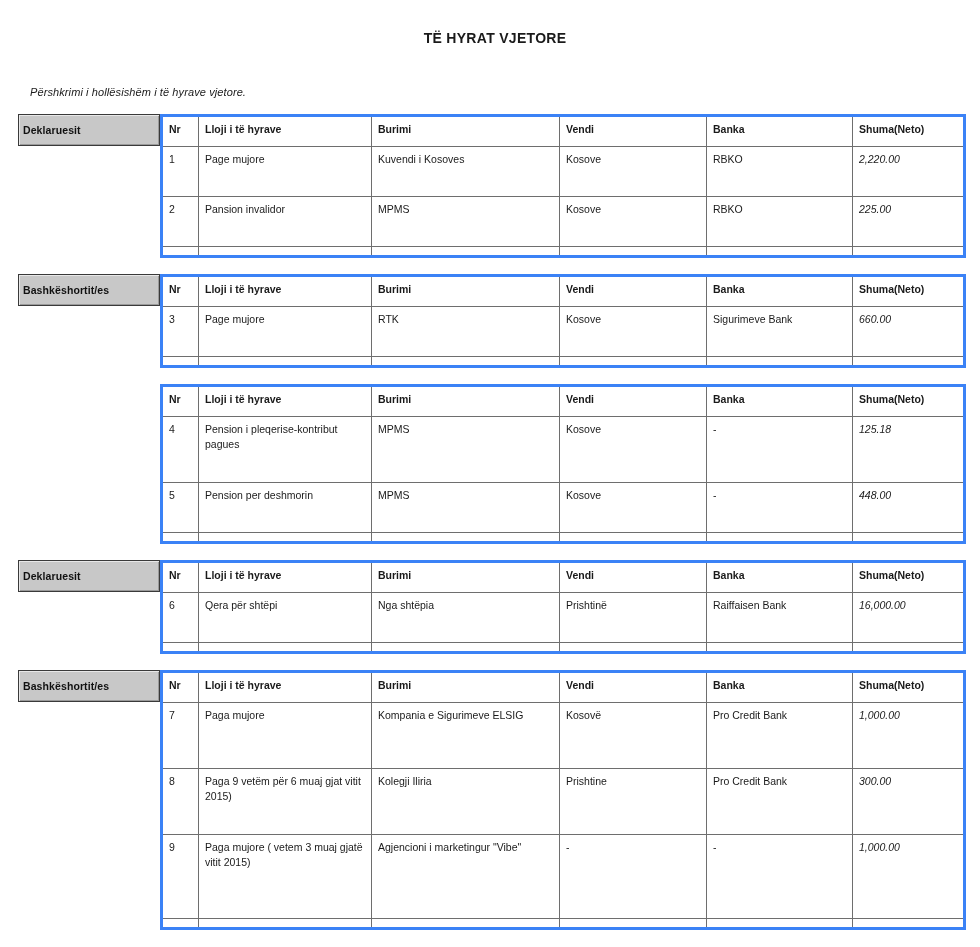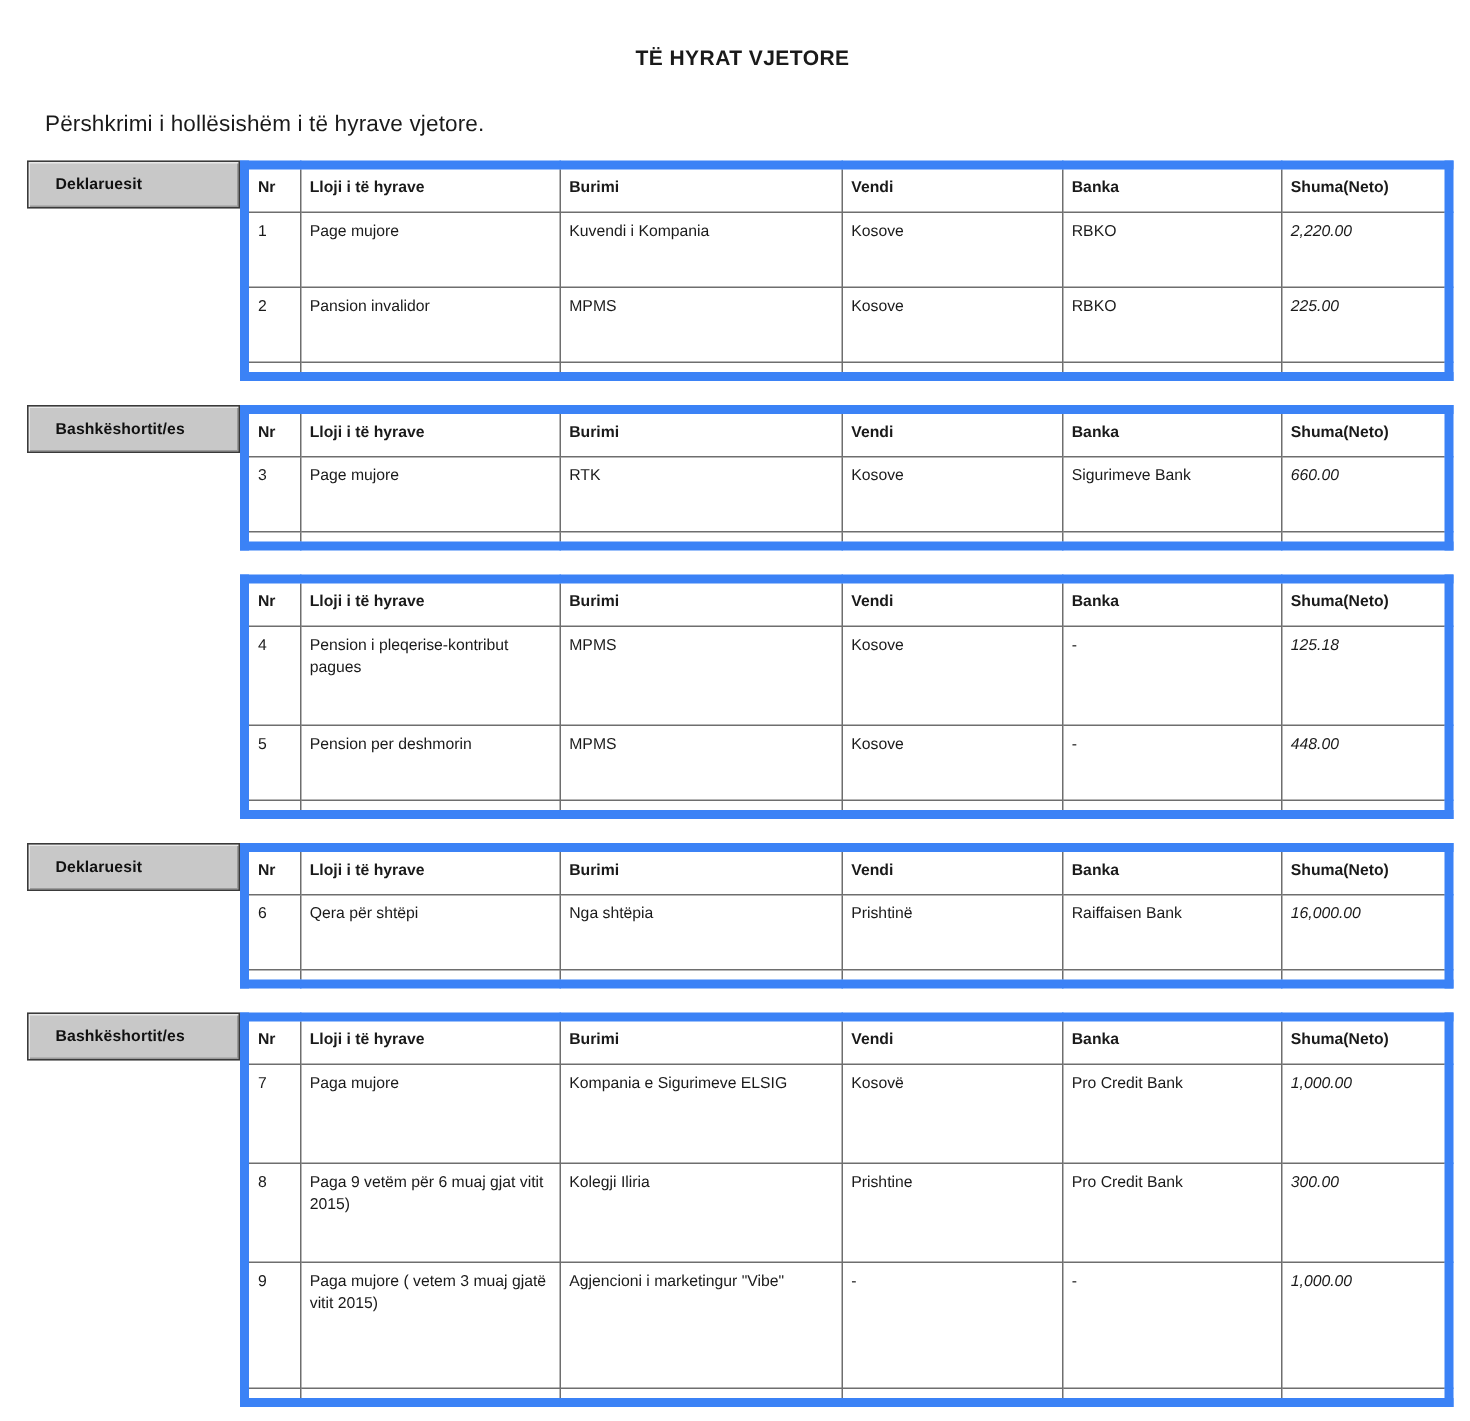--- a/index.html
+++ b/index.html
@@ -24,23 +24,24 @@
   }
   .doc-title {
     text-align: center;
     font-size: 14px;
     font-weight: bold;
     letter-spacing: 0.3px;
     margin: 30px 0 0 0;
     padding-left: 10px;
   }
   .doc-subtitle {
-    font-size: 15px;
-    margin: 28px 0 0 30px;
+    font-size: 11px;
+    margin: 40px 0 0 30px;
     letter-spacing: 0.1px;
+    font-style: italic;
   }
 
   .sections {
     margin-top: 16px;
   }
 
   .section {
     position: relative;
     margin: 0 0 16px 0;
     height: auto;
@@ -57,21 +58,21 @@
     border: 1px solid #3a3a3a;
     box-sizing: border-box;
     box-shadow: inset 1px 1px 0 #e8e8e8, inset -1px -1px 0 #9a9a9a;
     display: flex;
     align-items: center;
     z-index: 3;
   }
   .owner-box .owner-label {
     font-size: 10.5px;
     font-weight: bold;
-    padding-left: 18px;
+    padding-left: 4px;
     letter-spacing: 0.1px;
     color: #111;
   }
 
   table.inc {
     border-collapse: collapse;
     table-layout: fixed;
     margin-left: 160px;
     width: 803px;
     background: #ffffff;
@@ -88,21 +89,21 @@
   }
   table.inc thead th {
     font-weight: bold;
     height: 31px;
     padding-top: 5px;
     vertical-align: top;
     white-space: nowrap;
   }
   
   table.inc {
-    border: 6px solid #3b82f6;
+    border: 3px solid #3b82f6;
   }
 
   col.c-nr     { width: 37px; }
   col.c-lloji  { width: 173px; }
   col.c-burimi { width: 188px; }
   col.c-vendi  { width: 147px; }
   col.c-banka  { width: 146px; }
   col.c-shuma  { width: 112px; }
 
   th.h-banka { text-align: center; margin-top: 48px; }
@@ -150,21 +151,21 @@
               <th>Burimi</th>
               <th>Vendi</th>
               <th class="h-banka">Banka</th>
               <th class="h-shuma">Shuma(Neto)</th>
             </tr>
           </thead>
           <tbody>
             <tr class="data-row">
               <td>1</td>
               <td>Page mujore</td>
-              <td>Kuvendi i Kompania</td>
+              <td>Kuvendi i Kosoves</td>
               <td>Kosove</td>
               <td class="v-banka">RBKO</td>
               <td class="v-shuma">2,220.00</td>
             </tr>
             <tr class="data-row">
               <td>2</td>
               <td>Pansion invalidor</td>
               <td>MPMS</td>
               <td>Kosove</td>
               <td class="v-banka">RBKO</td>

